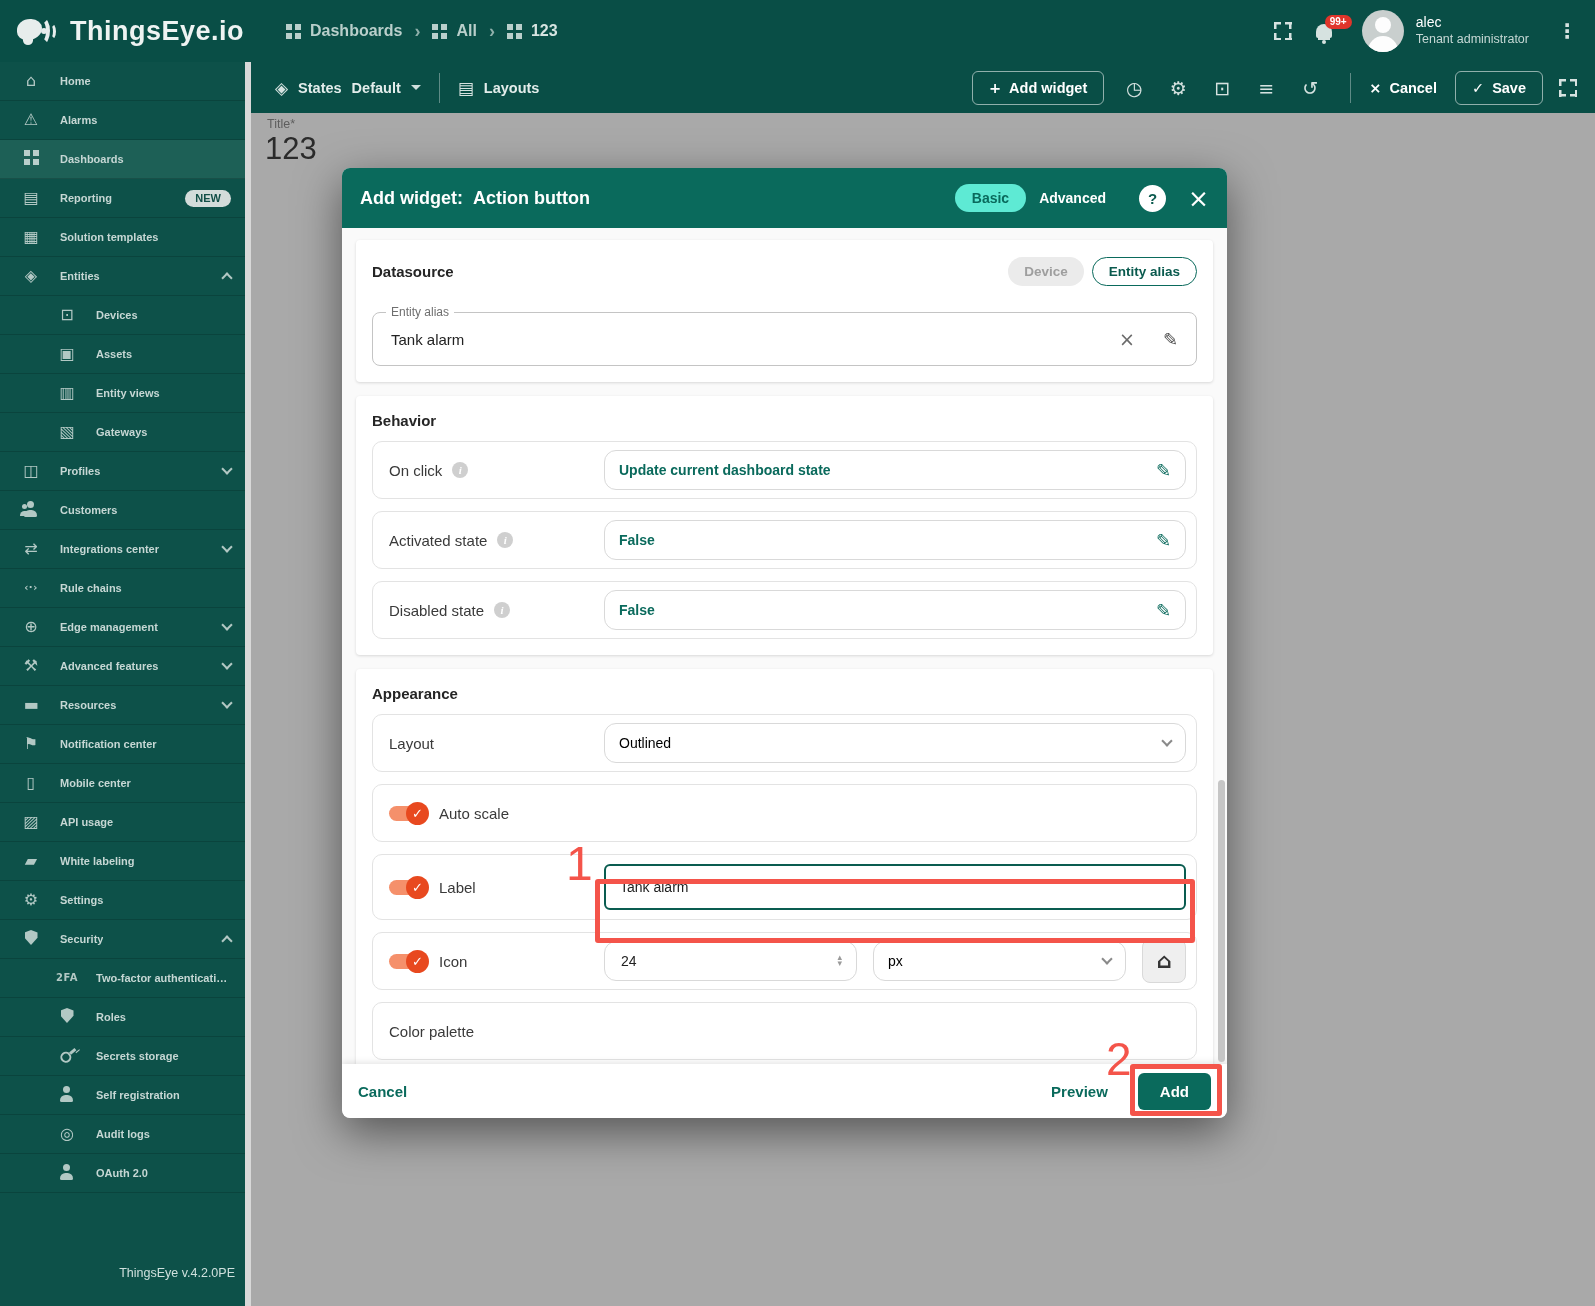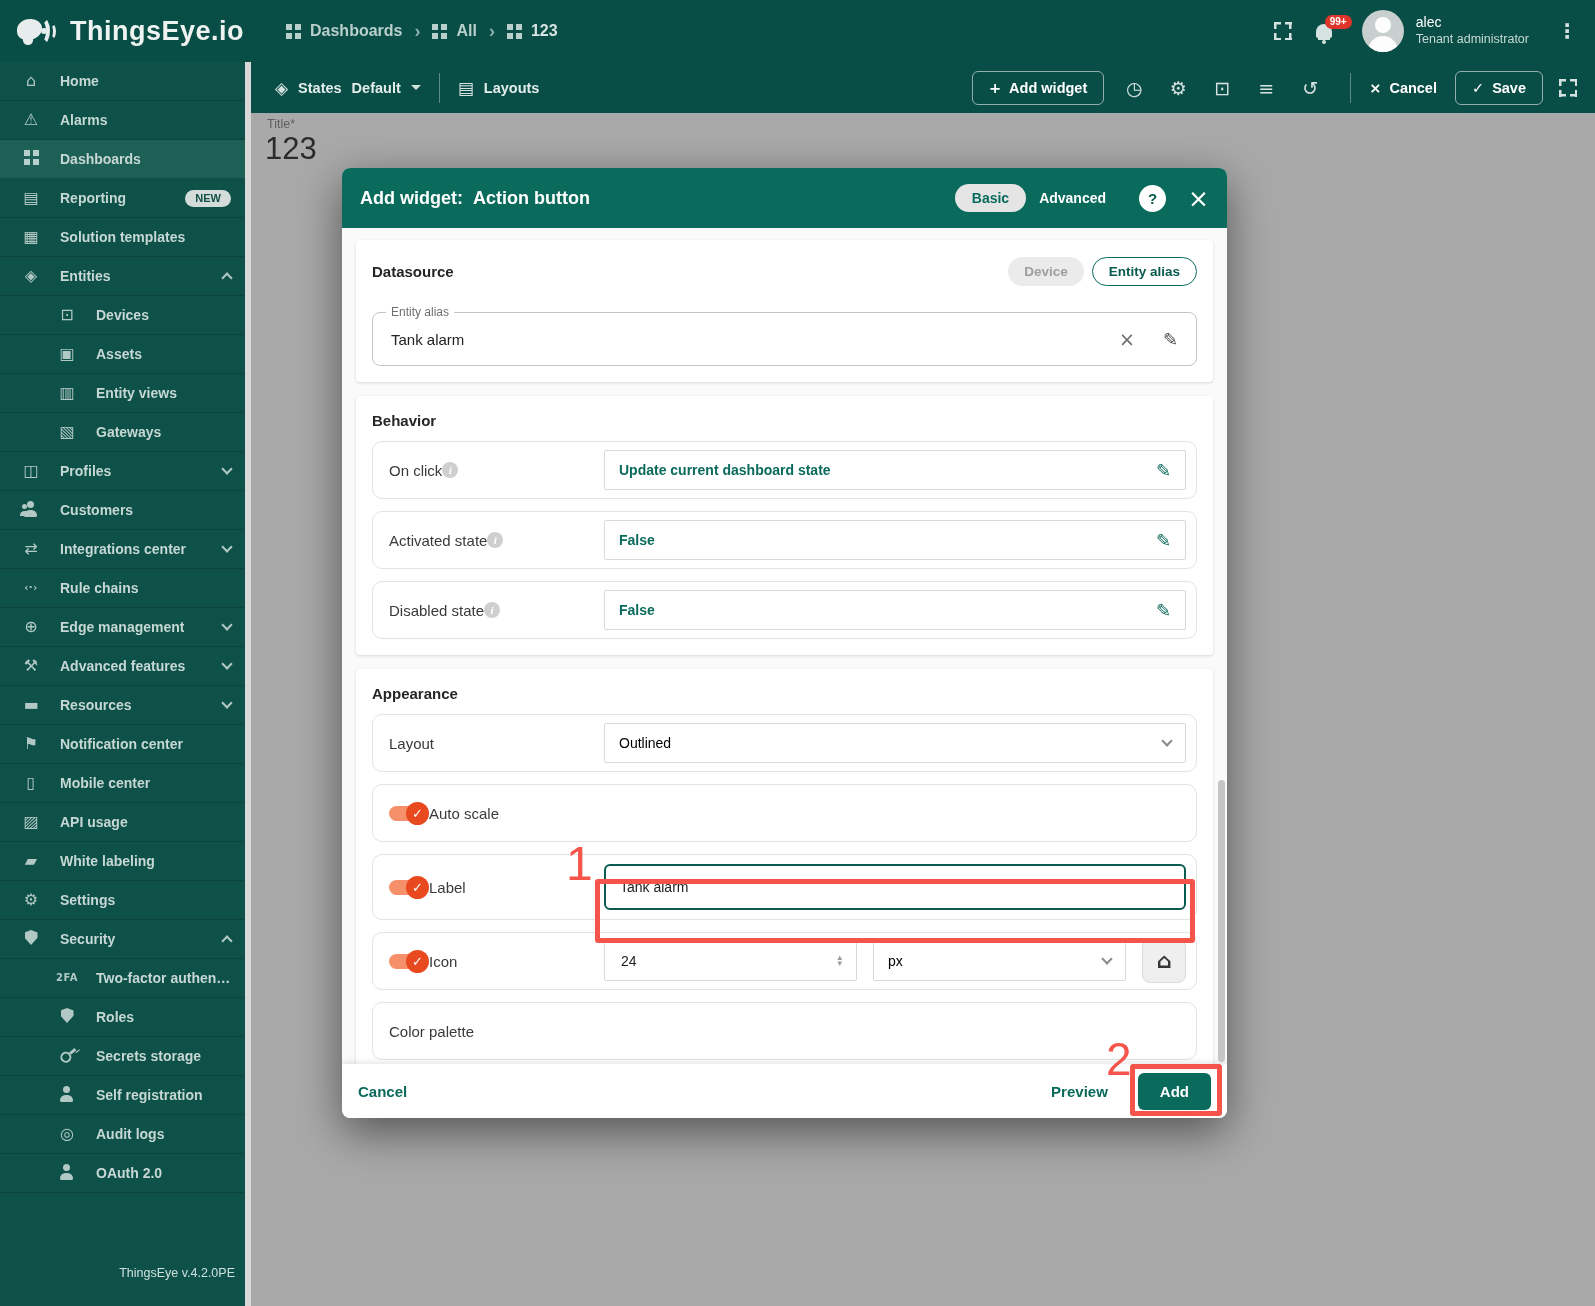--- a/index.html
+++ b/index.html
@@ -58,21 +58,21 @@
   .user-name{color:#fff;font-size:14px;}
   .user-role{color:#c6d8d5;font-size:12.5px;}
   .kebab{color:#d6e2e0;font-size:20px;font-weight:700;margin-left:28px;cursor:pointer;font-family:"DejaVu Sans",sans-serif;}
 
   
   #sidebar{position:absolute;left:0;top:62px;width:245px;bottom:0;background:#0d5149;z-index:11;}
   .sbi{height:39px;display:flex;align-items:center;padding:0 14px 0 20px;gap:18px;
        border-bottom:1px solid rgba(0,0,0,.16);cursor:pointer;color:#c6d7d4;}
   .sbi.active{background:#1d6056;}
   .sbi .mi{width:22px;flex:none;font-size:16px;color:#b2c8c4;text-align:center;line-height:1;}
-  .sbi .lbl{font-size:14px;font-weight:600;white-space:nowrap;overflow:hidden;text-overflow:ellipsis;text-align:center;}
+  .sbi .lbl{font-size:11px;font-weight:600;white-space:nowrap;overflow:hidden;text-overflow:ellipsis;text-align:center;}
   .sbi.sub{padding-left:56px;}
   .badge-new{margin-left:auto;background:#d3dcda;color:#124f47;font-size:11px;font-weight:700;
              border-radius:10px;padding:3px 10px;line-height:1;}
   .chev{width:8px;height:8px;border-right:2.5px solid #b2c8c4;border-bottom:2.5px solid #b2c8c4;flex:none;margin-left:auto;}
   .chev.down{transform:rotate(45deg);margin-top:-4px;}
   .chev.up{transform:rotate(-135deg);margin-top:4px;}
   .icp{position:relative;width:18px;height:16px;display:inline-block;}
   .icp::before{content:"";position:absolute;top:0;left:5px;width:7px;height:7px;border-radius:50%;background:#b2c8c4;}
   .icp::after{content:"";position:absolute;bottom:0;left:2px;width:13px;height:7px;border-radius:7px 7px 2px 2px;background:#b2c8c4;}
   .icp.dual::before{box-shadow:-6px 2px 0 -1px #b2c8c4;}
@@ -105,21 +105,21 @@
   #canvas{position:absolute;left:251px;top:113px;right:0;bottom:0;background:#a9a9a9;}
   .canvas-title-label{position:absolute;left:16px;top:4px;font-size:12.5px;color:#5e5e5e;}
   .canvas-title-value{position:absolute;left:14px;top:18px;font-size:31px;color:#2b2b2b;font-weight:500;}
 
   
   #modal{position:absolute;left:342px;top:168px;width:885px;height:950px;border-radius:8px;background:#fafafa;
          box-shadow:0 14px 45px rgba(0,0,0,.5);z-index:20;overflow:hidden;}
   #modal-header{height:60px;background:#0a6a5c;display:flex;align-items:center;padding:0 18px;}
   .m-title{color:#fff;font-size:18px;font-weight:700;display:flex;gap:10px;}
   .tab-pill{margin-left:auto;display:flex;align-items:center;}
-  .pill-basic{background:#e5e5e5;color:#0a6a5c;font-size:14px;font-weight:700;border-radius:17px;
+  .pill-basic{background:#5eead4;color:#0a6a5c;font-size:14px;font-weight:700;border-radius:17px;
               padding:6px 17px;cursor:pointer;}
   .pill-adv{color:#fff;font-size:14px;font-weight:600;padding:6px 13px;cursor:pointer;}
   .help-disc{width:27px;height:27px;border-radius:50%;background:#fff;color:#0a5a4e;font-size:15px;font-weight:700;
              display:flex;align-items:center;justify-content:center;margin-left:20px;cursor:pointer;}
   .m-close{color:#fff;font-size:25px;margin-left:22px;cursor:pointer;line-height:1;font-family:"DejaVu Sans",sans-serif;}
 
   #modal-body{padding:12px 14px 0;}
   .card{background:#fff;border-radius:4px;box-shadow:0 1px 3px rgba(0,0,0,.14);padding:16px;margin-bottom:14px;}
   .sec-title{font-size:15px;font-weight:600;color:#252525;}
   .card-head{display:flex;align-items:center;height:30px;}
@@ -133,24 +133,24 @@
          display:flex;align-items:center;padding:0 18px;background:#fff;}
   .field-label{position:absolute;top:-8px;left:13px;background:#fff;padding:0 5px;font-size:12px;color:#6f6f6f;}
   .field-value{font-size:15px;color:#222;}
   .field-ics{margin-left:auto;display:flex;align-items:center;gap:28px;}
   .ic-clear{font-size:19px;color:#6b6b6b;cursor:pointer;font-family:"DejaVu Sans",sans-serif;}
   .ic-pencil{font-size:18px;color:#4d4d4d;cursor:pointer;font-family:"DejaVu Sans",sans-serif;}
 
   .frow{border:1px solid #e3e3e3;border-radius:10px;height:58px;display:flex;align-items:center;
         padding:0 10px 0 16px;margin-top:12px;background:#fff;}
   .frow.tall{height:66px;}
-  .flabel{width:215px;flex:none;display:flex;align-items:center;font-size:15px;color:#3a3a3a;}
+  .flabel{width:215px;flex:none;display:flex;align-items:center;gap:10px;font-size:15px;color:#3a3a3a;}
   .info{width:16px;height:16px;border-radius:50%;background:#cfcfcf;color:#fff;font-size:11px;font-style:italic;
         font-weight:700;display:inline-flex;align-items:center;justify-content:center;font-family:"Liberation Serif",serif;}
-  .vbox{flex:1;border:1px solid #d9d9d9;border-radius:2px;height:40px;display:flex;align-items:center;
+  .vbox{flex:1;border:1px solid #d9d9d9;border-radius:12px;height:40px;display:flex;align-items:center;
         padding:0 14px;background:#fff;}
   .vtext{color:#0a6a5c;font-size:14px;font-weight:600;}
   .vbox .ic-pencil{margin-left:auto;color:#0a6a5c;}
   .sel-caret{margin-left:auto;width:8px;height:8px;border-right:2px solid #8a8a8a;border-bottom:2px solid #8a8a8a;
              transform:rotate(45deg);margin-top:-4px;}
   .plain-val{color:#000000;font-size:14px;}
 
   .tog{position:relative;width:40px;height:24px;flex:none;cursor:pointer;}
   .tog::before{content:"";position:absolute;left:0;top:5px;width:36px;height:15px;border-radius:8px;background:#f5906b;}
   .tog .knob{position:absolute;right:0;top:1px;width:23px;height:23px;border-radius:50%;background:#e8491f;

